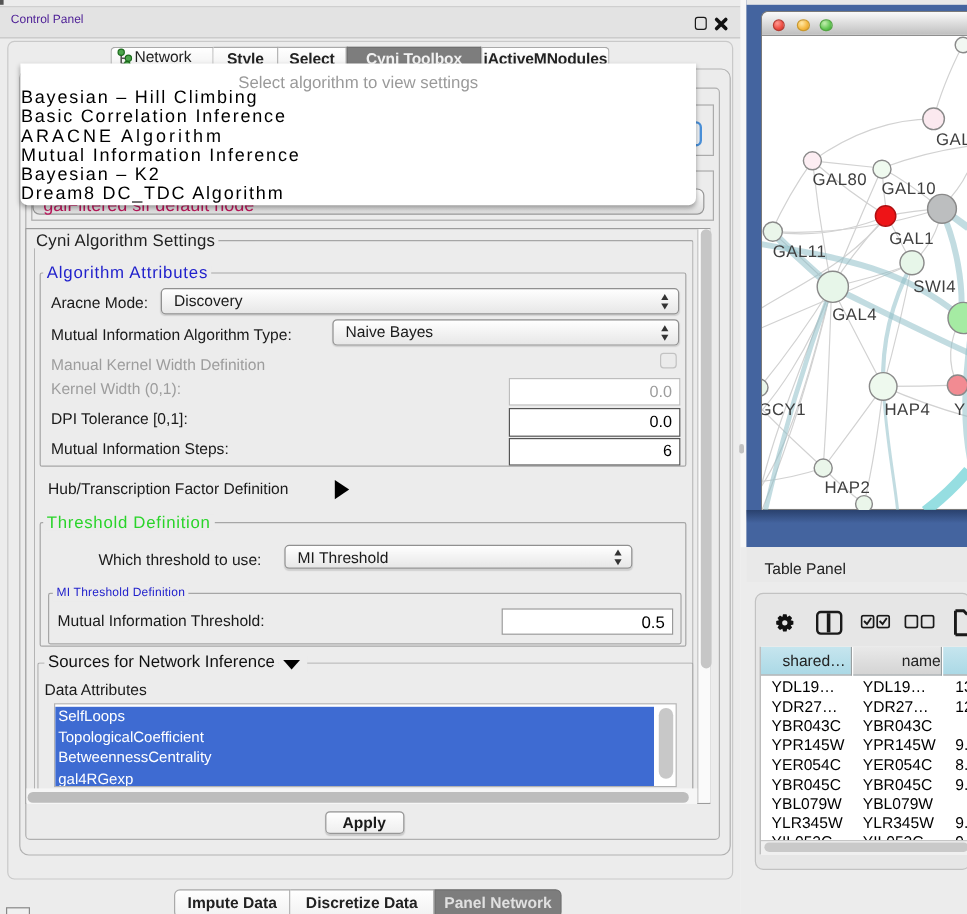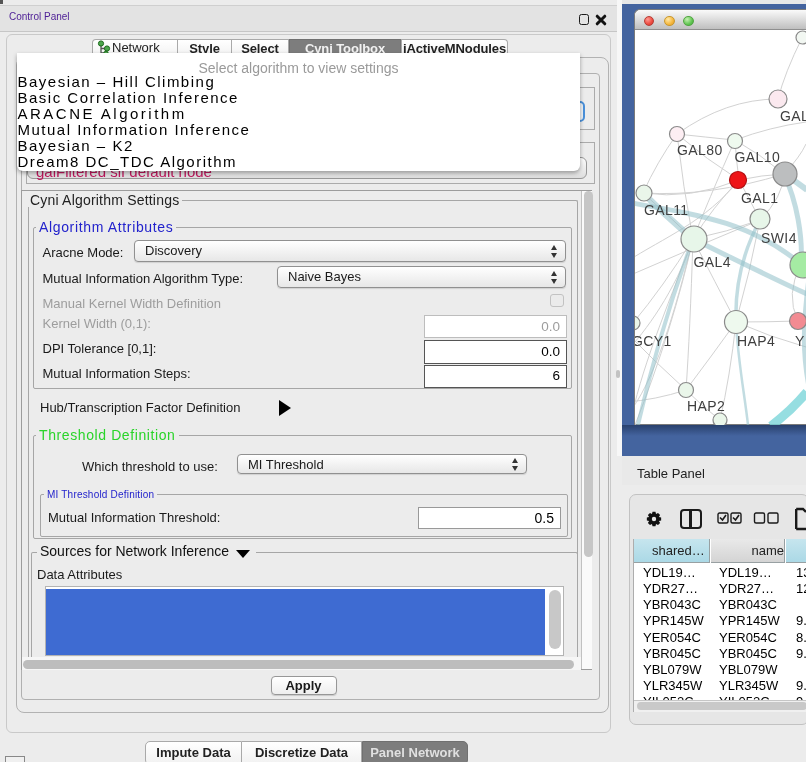--- a/index.html
+++ b/index.html
@@ -89,20 +89,21 @@
 <div class="field" style="left:418px;top:506.5px;width:143px;height:22.5px;border:1px solid #999;color:#000;font-size:14px;line-height:20px">0.5</div>
 
 <div class="grp" style="left:31px;top:552px;width:547px;height:113px;border-bottom:none"></div>
 <div class="glab" style="left:37px;top:545px;color:#111;font-size:14px">Sources for Network Inference</div>
 <div class="abs" style="left:232px;top:546px;width:24px;height:14px;background:#ececec"></div>
 <div class="abs" style="left:235.5px;top:550px;width:0;height:0;border-left:7px solid transparent;border-right:7px solid transparent;border-top:8.5px solid #000"></div>
 <div class="abs b" style="left:37px;top:567px">Data Attributes</div>
 
 <div class="abs" style="left:45px;top:586px;width:519px;height:70px;border:1px solid #b3b3b3;background:#fff;overflow:hidden">
   <div style="position:absolute;left:0px;top:1.5px;width:499px;height:67px;background:#3e6bd2"></div>
+  <div style="position:absolute;left:2.5px;top:1.5px;color:#fff;font-size:12.5px;line-height:17.4px">SelfLoops<br>TopologicalCoefficient<br>BetweennessCentrality<br>gal4RGexp</div>
   <div style="position:absolute;left:503px;top:2.5px;width:12px;height:59px;background:#c8c8c8;border-radius:6px"></div>
 </div>
 
 <div class="abs" style="left:581px;top:190.5px;width:11px;height:478.5px;background:#fafafa;border-left:1px solid #c1c1c1"></div>
 <div class="abs" style="left:584px;top:191px;width:8.5px;height:366px;background:#c6c6c6;border-radius:4.5px"></div>
 <div class="abs" style="left:22px;top:657px;width:559px;height:12.5px;background:#f6f6f6"></div>
 <div class="abs" style="left:23px;top:659.5px;width:551px;height:9px;background:#bdbdbd;border-radius:4.5px"></div>
 
 <div class="abs" style="left:270.5px;top:675.8px;width:66px;height:19.6px;border:1px solid #979797;border-radius:4px;background:linear-gradient(#fff,#eee);text-align:center;line-height:17px;font-weight:bold;box-shadow:0 1px 1px rgba(0,0,0,0.15)">Apply</div>
 <div class="btab" style="left:145px;width:97px;border-radius:5px 0 0 5px;line-height:22px">Impute Data</div>

